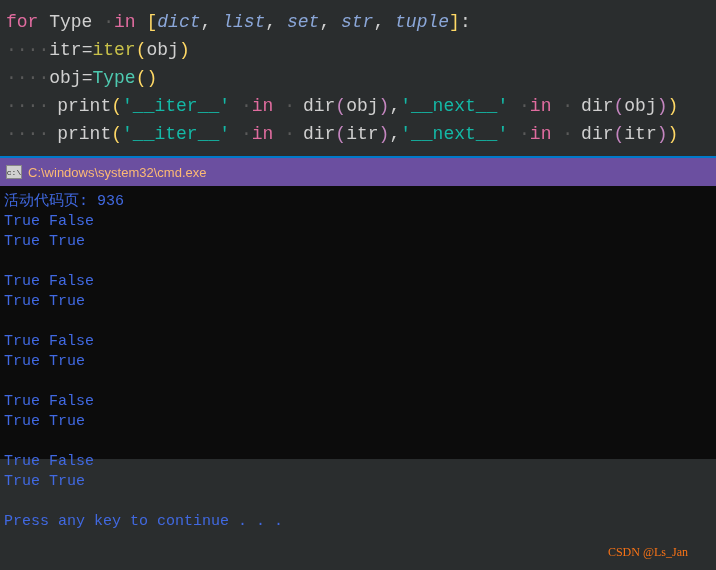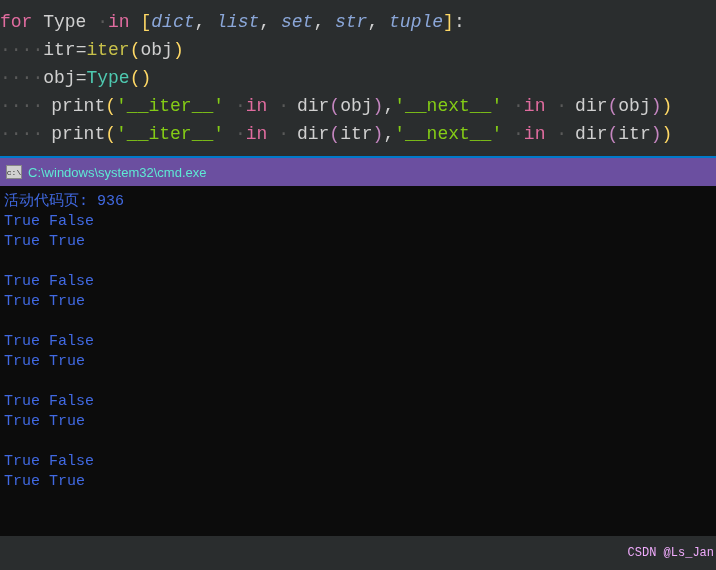--- a/index.html
+++ b/index.html
@@ -6,38 +6,38 @@
 body {
   width: 716px;
   height: 570px;
   background: #2a2d2e;
   font-family: Consolas, 'Courier New', monospace;
   overflow: hidden;
   position: relative;
 }
 .code-area {
   background: #2a2d2e;
-  padding: 8px 0;
+  padding: 8px 6px;
   font-size: 18px;
   line-height: 28px;
 }
 .code-line { white-space: pre; }
 .dot { color: #5a5a5a; }
 .kw-for { color: #e06c9f; }
 .kw-in { color: #e06c9f; }
 .var { color: #d0d0d0; }
 .bracket { color: #ffd966; }
 .paren-y { color: #ffd966; }
 .paren-p { color: #c586c0; }
 .type { color: #8ba7d9; font-style: italic; }
 .comma { color: #d0d0d0; }
 .op { color: #d0d0d0; }
 .fn { color: #4ec9b0; }
 .call { color: #d0d0d0; margin-left: 8px; }
-.str { color: #84cc16; }
+.str { color: #14b8a6; }
 .iter-fn { color: #c8c14a; }
 
 .term-wrap {
   border-top: 2px solid #007acc;
   background: #0c0c0c;
 }
 .term-titlebar {
   background: #6b4fa0;
   height: 28px;
   display: flex;
@@ -50,41 +50,41 @@
   height: 14px;
   background: #d0d0d0;
   border: 1px solid #888;
   display: flex;
   align-items: center;
   justify-content: center;
   font-size: 8px;
   color: #333;
 }
 .term-title {
-  color: #5eead4;
+  color: #fdba74;
   font-family: 'Segoe UI', Tahoma, sans-serif;
   font-size: 13px;
 }
 .term-body {
   background: #0c0c0c;
   padding: 6px 4px;
   font-size: 15px;
   line-height: 20px;
   font-family: Consolas, 'Courier New', monospace;
   color: #4169e1;
-  height: 350px;
+  height: 273px;
 }
 .term-line { white-space: pre; min-height: 20px; }
 .watermark {
   position: absolute;
   bottom: 10px;
-  right: 2px;
-  color: #f0abfc;
+  right: 28px;
+  color: #f97316;
   font-size: 12px;
-  font-family: Liberation Mono, monospace;
+  font-family: Liberation Serif, serif;
 }
 </style>
 </head>
 <body>
 
 <div class="code-area">
   <div class="code-line"><span class="kw-for">for</span> <span class="var">Type</span> <span class="dot">·</span><span class="kw-in">in</span> <span class="bracket">[</span><span class="type">dict</span><span class="comma">,</span> <span class="type">list</span><span class="comma">,</span> <span class="type">set</span><span class="comma">,</span> <span class="type">str</span><span class="comma">,</span> <span class="type">tuple</span><span class="bracket">]</span><span class="var">:</span></div>
   <div class="code-line"><span class="dot">····</span><span class="var">itr</span><span class="op">=</span><span class="iter-fn">iter</span><span class="paren-y">(</span><span class="var">obj</span><span class="paren-y">)</span></div>
   <div class="code-line"><span class="dot">····</span><span class="var">obj</span><span class="op">=</span><span class="fn">Type</span><span class="paren-y">(</span><span class="paren-y">)</span></div>
   <div class="code-line"><span class="dot">····</span><span class="call">print</span><span class="paren-y">(</span><span class="str">'__iter__'</span> <span class="dot">·</span><span class="kw-in">in</span> <span class="dot">·</span><span class="call">dir</span><span class="paren-p">(</span><span class="var">obj</span><span class="paren-p">)</span><span class="comma">,</span><span class="str">'__next__'</span> <span class="dot">·</span><span class="kw-in">in</span> <span class="dot">·</span><span class="call">dir</span><span class="paren-p">(</span><span class="var">obj</span><span class="paren-p">)</span><span class="paren-y">)</span></div>
@@ -106,16 +106,17 @@
     <div class="term-line"></div>
     <div class="term-line">True False</div>
     <div class="term-line">True True</div>
     <div class="term-line"></div>
     <div class="term-line">True False</div>
     <div class="term-line">True True</div>
     <div class="term-line"></div>
     <div class="term-line">True False</div>
     <div class="term-line">True True</div>
     <div class="term-line"></div>
+    <div class="term-line">Press any key to continue . . .</div>
   </div>
 </div>
 
 <div class="watermark">CSDN @Ls_Jan</div>
 
 </body></html>

